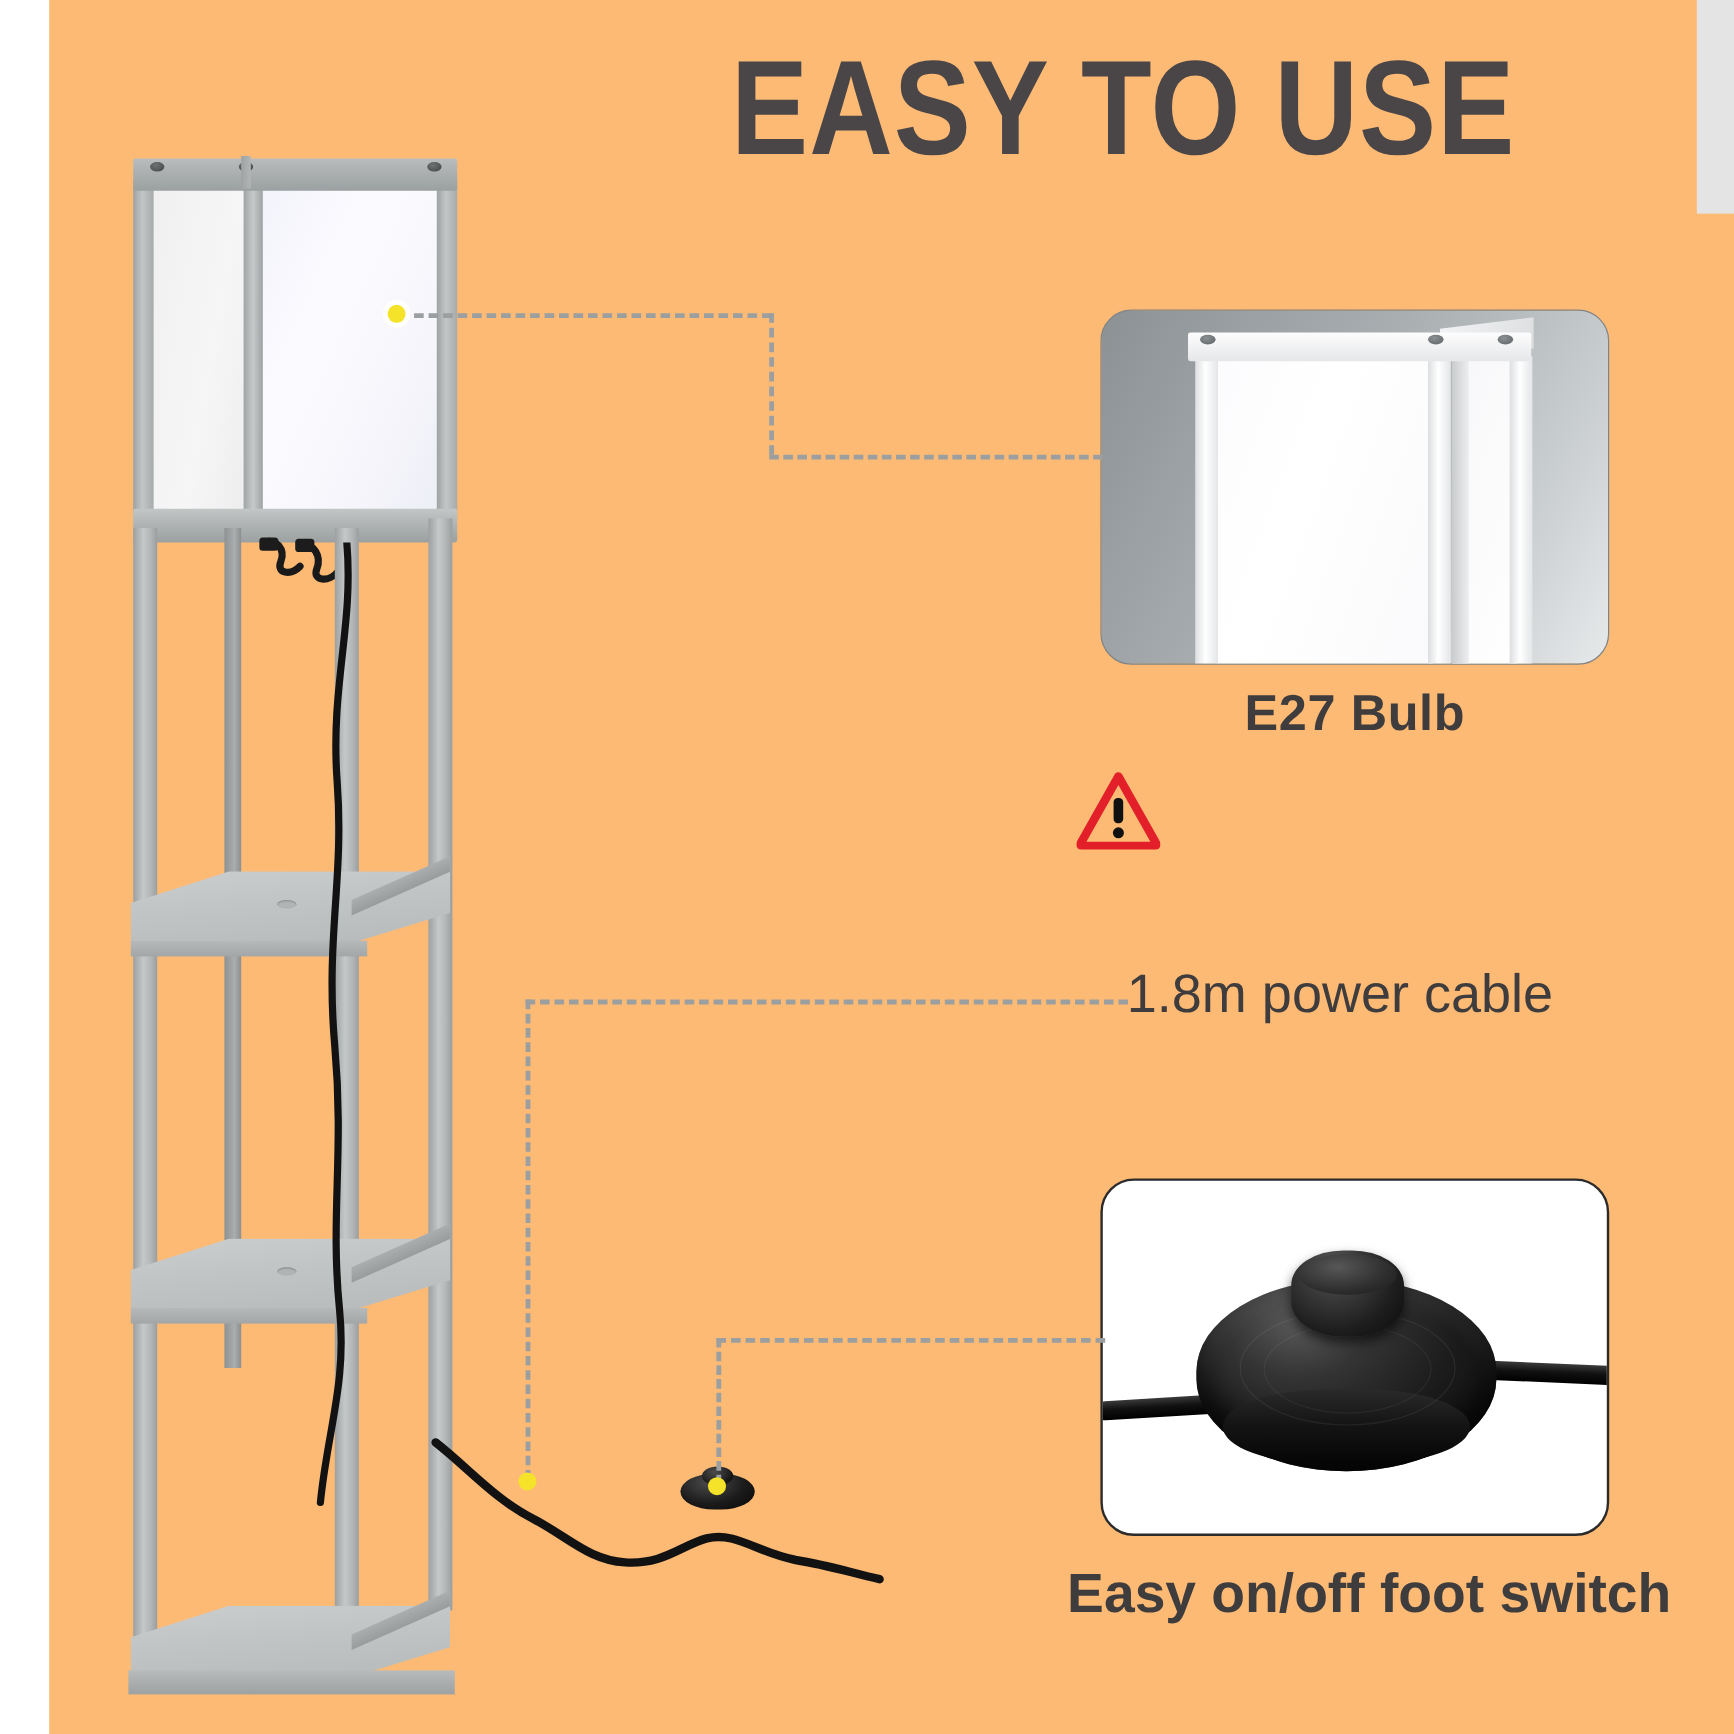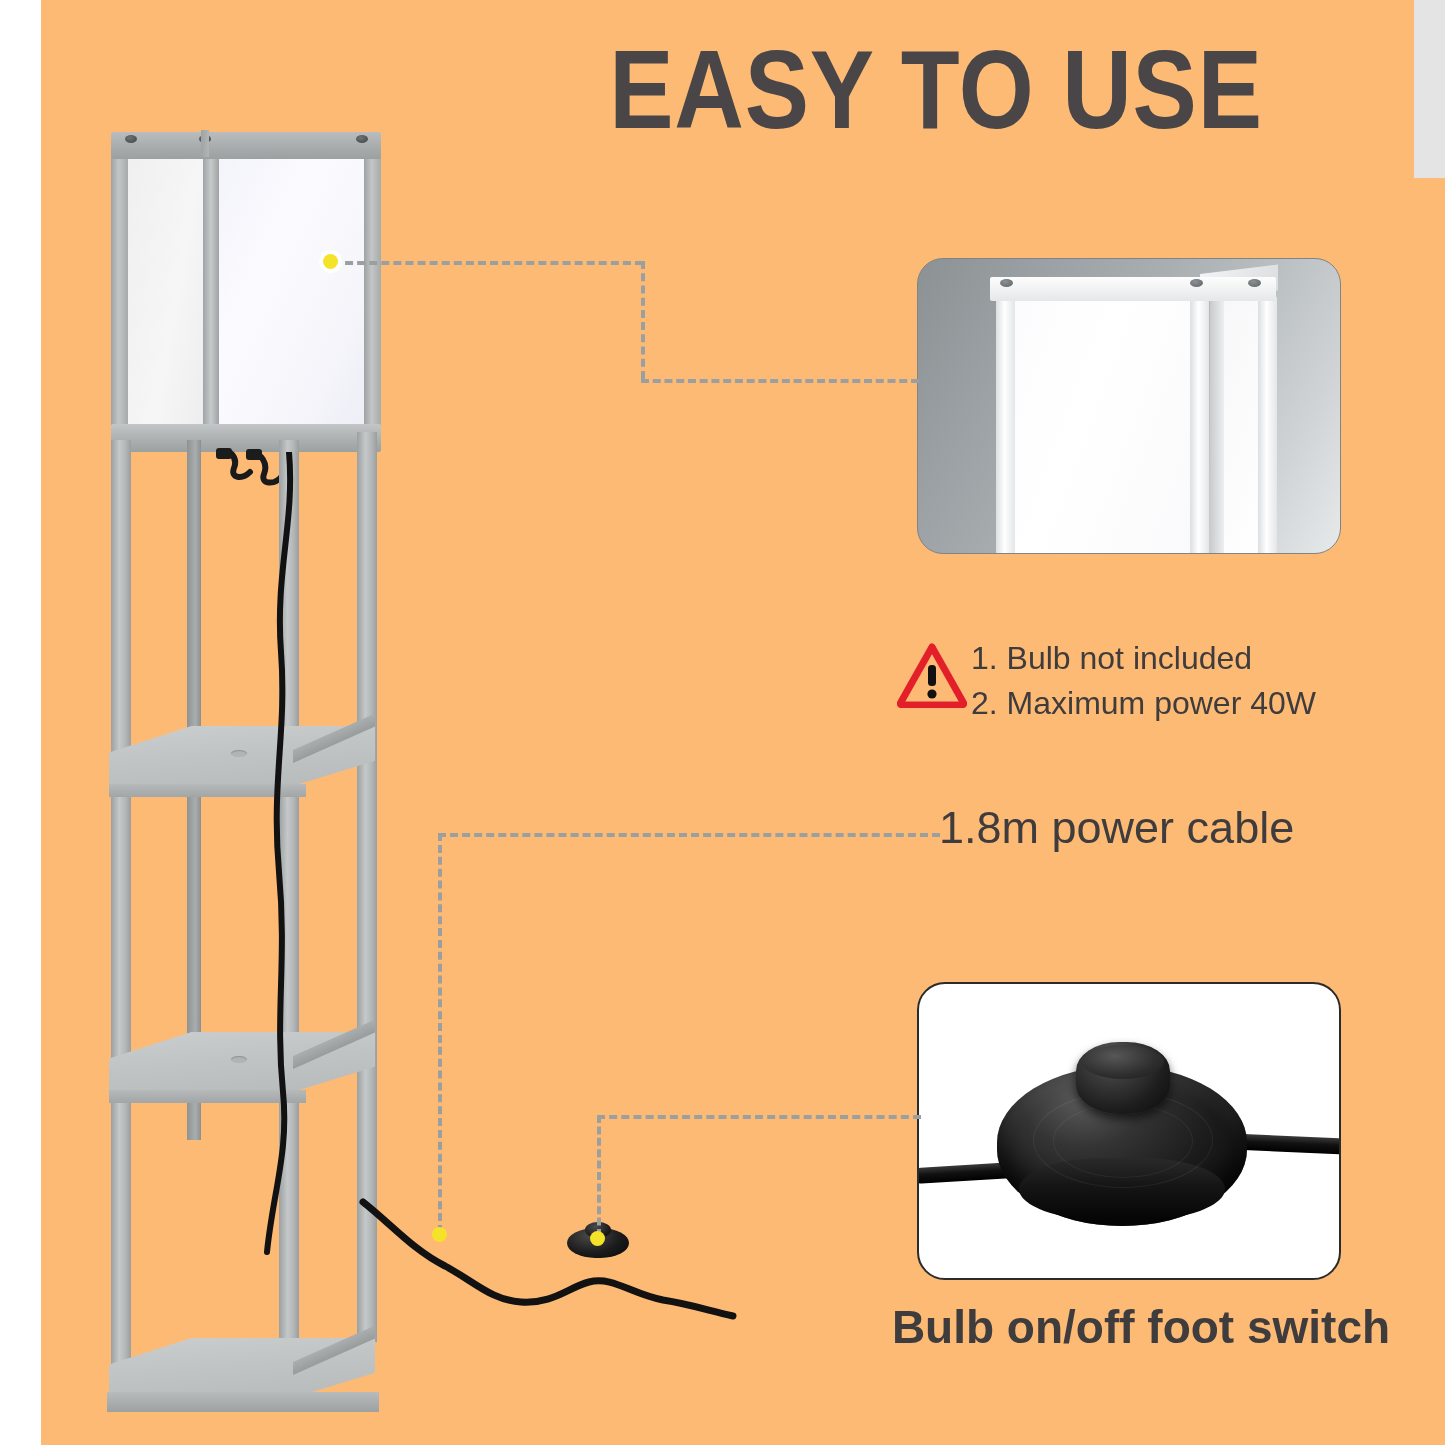--- a/index.html
+++ b/index.html
@@ -316,42 +316,39 @@
     <div class="bulb-post" style="left:292px; top:38px; height:260px; width:14px;
                 background:linear-gradient(90deg,#c9cbcd,#eceeef);"></div>
     <div class="bulb-post" style="left:340px; top:38px; height:260px;"></div>
     <div class="bulb-frame-top-r"></div>
     <div class="bulb-frame-top"></div>
     <div class="bulb-screw" style="left:82px"></div>
     <div class="bulb-screw" style="left:272px"></div>
     <div class="bulb-screw" style="left:330px"></div>
   </div>
 
+  <div class="cap-bulb">E27 Bulb</div>
 
   <svg class="warn-tri" viewBox="0 0 70 66">
     <path d="M35 5 L66 60 Q68 63 64 63 L6 63 Q2 63 4 60 Z" fill="none" stroke="#e3202a" stroke-width="7" stroke-linejoin="round"></path>
     <rect x="31" y="23" width="8" height="21" rx="3.5" fill="#111"></rect>
     <circle cx="35" cy="52" r="4.6" fill="#111"></circle>
   </svg>
 
-  <div class="notes">
-    <div>1. Bulb not included</div>
-    <div>2. Maximum power 40W</div>
-  </div>
 
   <div class="cap-cable">1.8m power cable</div>
 
   <div class="inset-switch">
     <div class="sw-cable-l"></div>
     <div class="sw-cable-r"></div>
     <div class="sw-body">
       <div class="sw-base"></div>
       <div class="sw-ring1"></div>
       <div class="sw-ring2"></div>
       <div class="sw-btn">
         <div class="sw-btn-top"></div>
       </div>
     </div>
   </div>
 
-  <div class="cap-switch">Bulb on/off foot switch</div>
+  <div class="cap-switch">Easy on/off foot switch</div>
 
 </div>
 
 </body></html>

